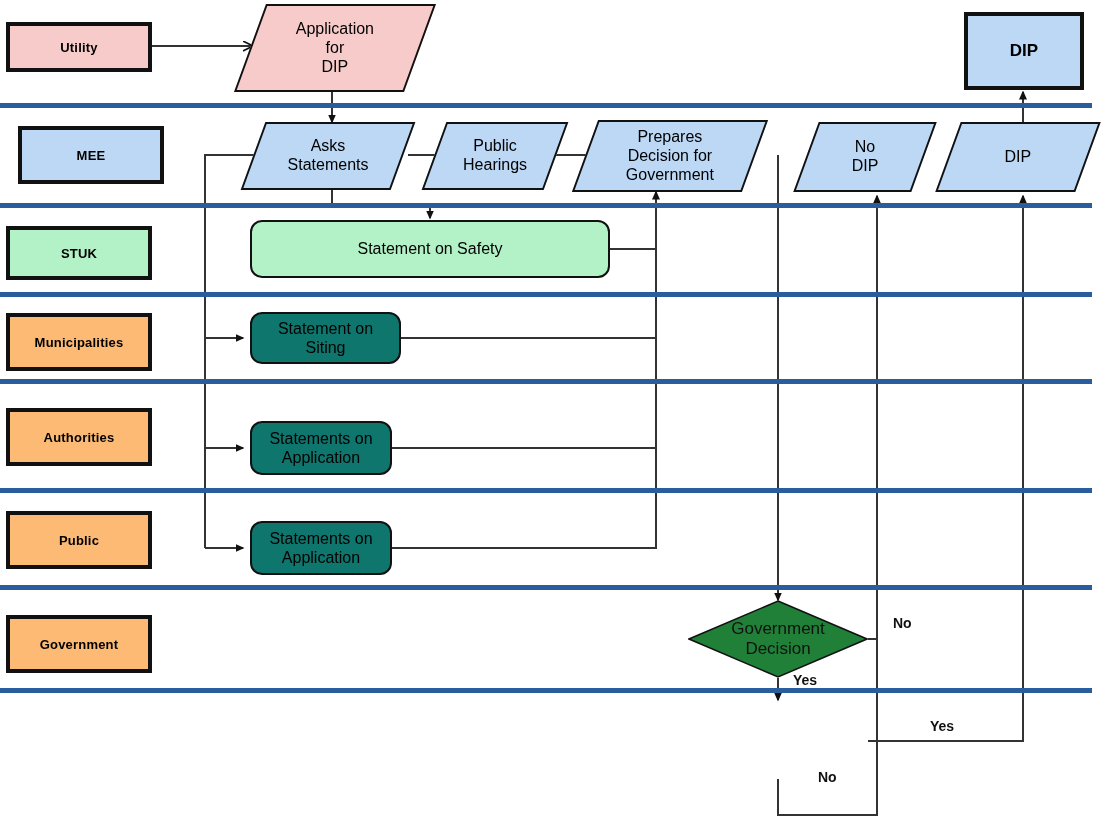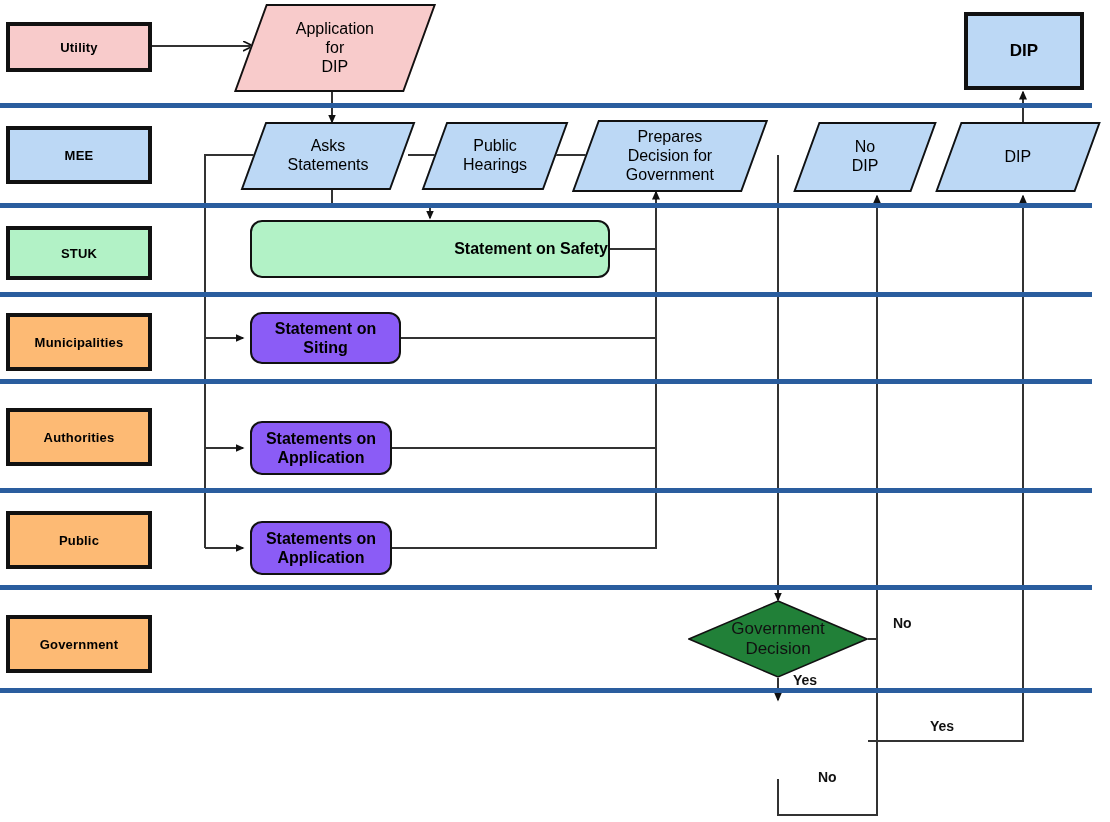--- a/index.html
+++ b/index.html
@@ -3,31 +3,31 @@
 <meta charset="utf-8">
 <style>
   html,body{margin:0;padding:0;background:#ffffff;}
   body{width:1110px;height:822px;font-family:"Liberation Sans",sans-serif;}
   #stage{position:relative;width:1110px;height:822px;overflow:hidden;background:#fff;}
   #wires{position:absolute;left:0;top:0;width:1110px;height:822px;}
   .lane-rule{position:absolute;left:0;width:1092px;height:5px;background:#2a5d9e;}
   .node{position:absolute;box-sizing:border-box;display:flex;align-items:center;justify-content:center;text-align:center;color:#000;}
   .role{border:4px solid #111;font-weight:bold;font-size:13px;letter-spacing:.2px;}
   .role.pink{background:#f8cbcb;}
-  .role.blue{background:#bcd8f5;}
+  .role.blue{background:#bcd8f5;margin-left:12px;}
   .role.green{background:#b2f2c6;}
   .role.yellow{background:#fdba74;}
   .pgram{border:2px solid #111;font-size:16px;line-height:1.18;}
   .pgram.pink{background:#f8cbcb;}
   .pgram.blue{background:#bcd8f5;}
   .skew{transform:skewX(-20deg);}
   .unskew{transform:skewX(20deg);display:block;width:100%;}
   .rbox{border:2px solid #111;border-radius:12px;font-size:16px;line-height:1.2;}
-  .rbox.green{background:#b2f2c6;font-weight:bold;justify-content:flex-end;}
-  .rbox.yellow{background:#8b5cf6;font-weight:bold;}
+  .rbox.green{background:#b2f2c6;font-weight:normal;}
+  .rbox.yellow{background:#0f766e;}
   .diamond{font-size:17px;}
   .diamond .dlabel{position:absolute;left:0;top:0;width:100%;height:100%;display:flex;align-items:center;justify-content:center;text-align:center;line-height:1.15;color:#111;}
   .edge-label{position:absolute;font-size:14px;font-weight:bold;color:#111;}
   .dipbox{border:4px solid #111;background:#bcd8f5;font-weight:bold;font-size:17px;}
 </style>
 </head>
 <body>
 
 <div id="stage">
 

